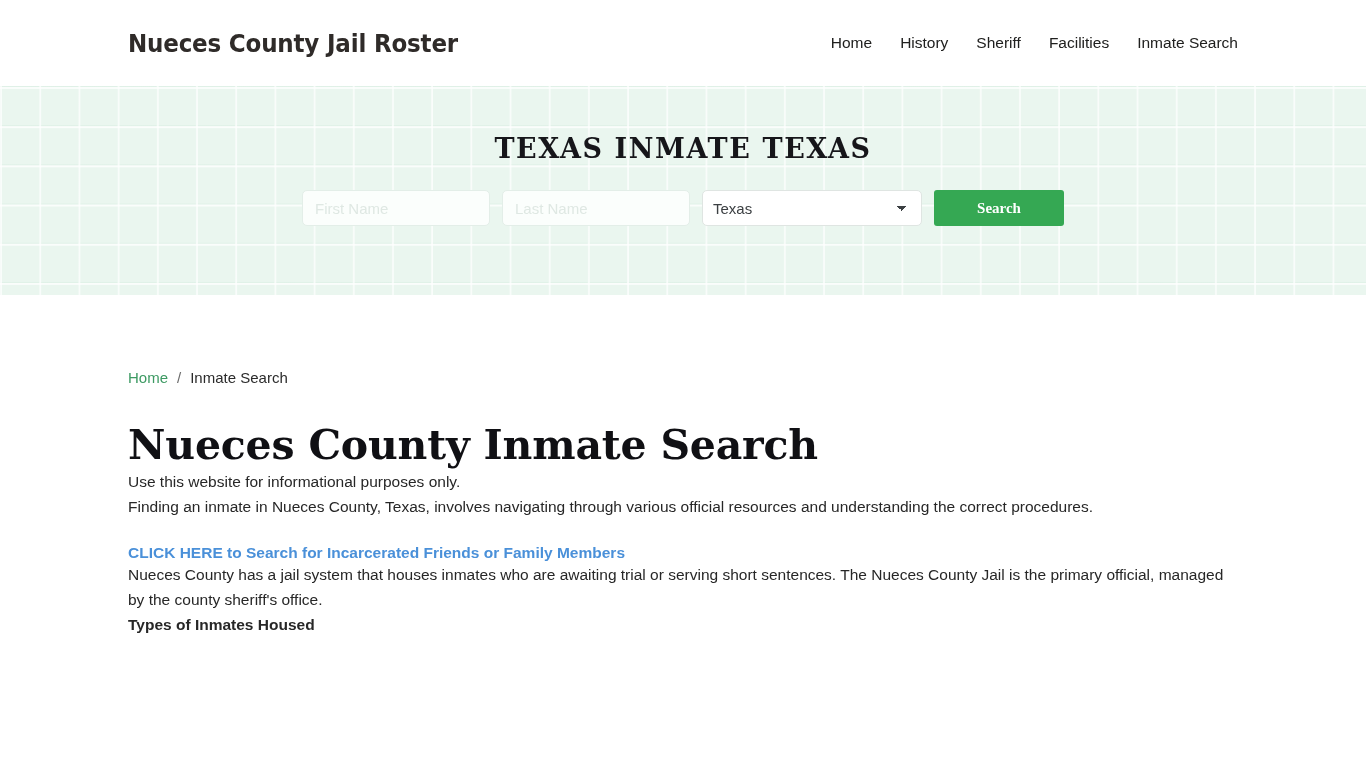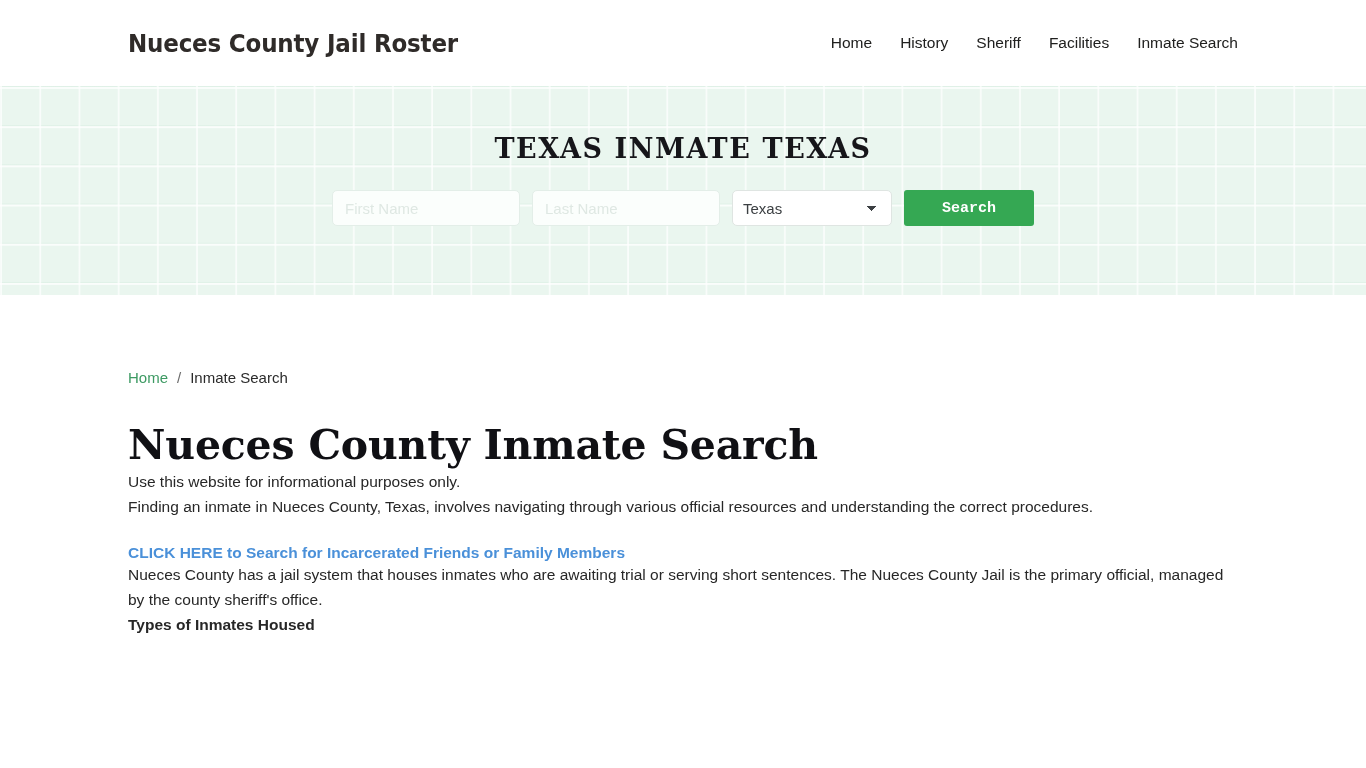--- a/index.html
+++ b/index.html
@@ -84,21 +84,21 @@
     padding: 0 12px;
     font-family: "Liberation Sans", sans-serif;
     font-size: 15px;
     color: #555;
     outline: none;
   }
   .search-form input[type="text"]::placeholder {
     color: #dfe8e3;
   }
   .state-select {
-    width: 160px;
+    width: 220px;
     height: 36px;
     border: 1px solid #dfe5e2;
     border-radius: 5px;
     background: #ffffff;
     padding: 0 10px;
     font-family: "Liberation Sans", sans-serif;
     font-size: 15px;
     color: #3c4043;
     outline: none;
     appearance: none;
@@ -112,21 +112,21 @@
     background-size: 5px 5px, 5px 5px;
     background-repeat: no-repeat;
   }
   .search-btn {
     width: 130px;
     height: 36px;
     background: #35a853;
     border: none;
     border-radius: 3px;
     color: #ffffff;
-    font-family: Liberation Mono, monospace;
+    font-family: Liberation Serif, serif;
     font-size: 15px;
     font-weight: 700;
     cursor: pointer;
   }
 
   
   .content {
     padding: 0 128px;
   }
   .breadcrumb {

